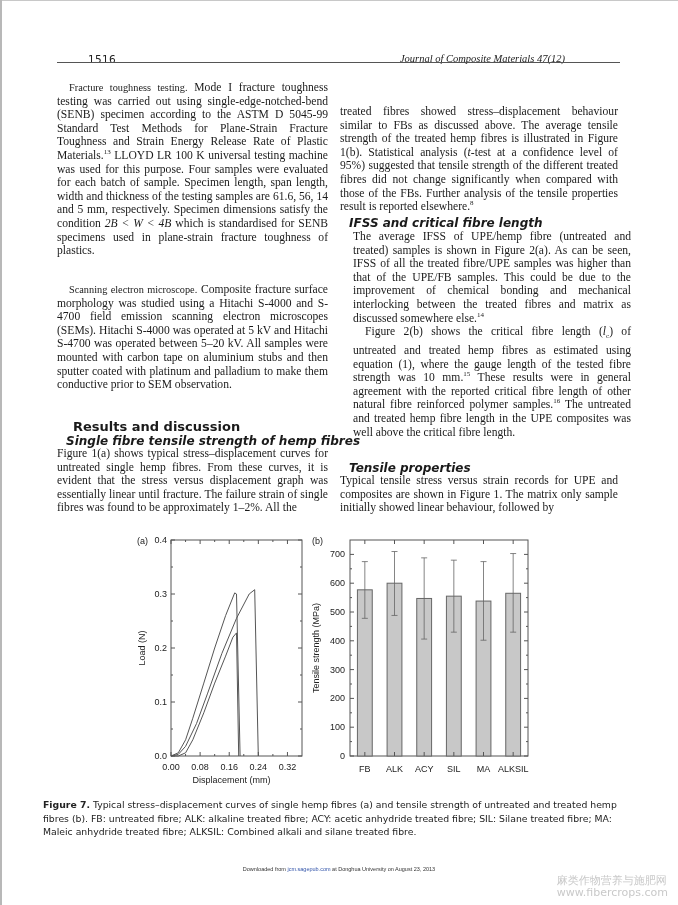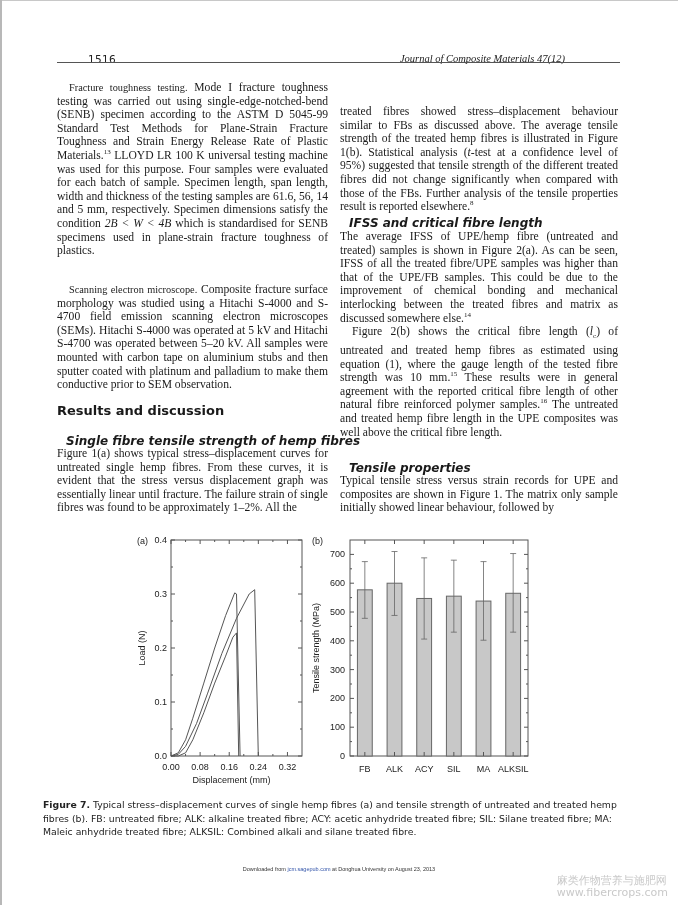--- a/index.html
+++ b/index.html
@@ -9,21 +9,21 @@
   .hdr { position:absolute; top:53px; font-family:"DejaVu Sans", sans-serif; font-size:10.5px; color:#222;margin-left:31px; }
   .hdr-left { left:57px; letter-spacing:0.3px; }
   .hdr-right { right:113px; font-style:italic; font-family:Liberation Serif, serif; font-size:10.5px; }
   .hdr-rule { position:absolute; left:57px; top:62px; width:563px; height:1px; background:#555; }
   .col { position:absolute; width:271px; font-size:11.6px; line-height:13.6px; text-align:justify; }
   .col p { margin:0; }
   .col-left { left:57px; }
   .col-right { left:340px; width:278px; }
   .indent { text-indent:12px; }
   .runin { font-family:Liberation Serif, serif; font-size:10.3px; }
-  .sec-head { font-family:"DejaVu Sans", sans-serif; font-weight:bold; font-size:13px; margin:0; position:absolute; }
+  .sec-head { font-family:"DejaVu Sans", sans-serif; font-weight:bold; font-size:13px; margin:16px; position:absolute; }
   .sub-head { font-family:"DejaVu Sans", sans-serif; font-style:italic; font-size:12px; position:absolute; margin:9px; }
   sup { font-size:7px; line-height:0; vertical-align:super; }
   .fig { position:absolute; left:0; top:530px; width:678px; height:270px; }
   .fig svg { position:absolute; left:0; top:0; }
   .caption { position:absolute; left:43px; top:798px; width:580px; font-family:"DejaVu Sans", sans-serif; font-size:9.3px; line-height:13.5px; color:#222; }
   .caption b { font-weight:bold; }
   .footer { position:absolute; left:0; width:678px; top:866px; text-align:center; font-family:"Liberation Sans", sans-serif; font-size:5.5px; color:#333; }
   .footer a { color:#3355aa; text-decoration:none; }
   .wm { position:absolute; right:10px; top:875px; text-align:left; font-family:"DejaVu Sans", sans-serif; color:#c9c9c9; font-size:11px; line-height:12px; }
   .axis-text { font-family:"Liberation Sans", sans-serif; font-size:9px; fill:#222; }
@@ -53,21 +53,21 @@
 <div class="col col-left" style="top:447px;">
   <p>Figure 1(a) shows typical stress–displacement curves for untreated single hemp fibres. From these curves, it is evident that the stress versus displacement graph was essentially linear until fracture. The failure strain of single fibres was found to be approximately 1–2%. All the</p>
 </div>
 
 <div class="col col-right" style="top:81px;margin-top:24px;">
   <p><span>treated fibres showed stress–displacement behaviour similar to FBs as discussed above. The average tensile strength of the treated hemp fibres is illustrated in Figure 1(b). Statistical analysis (</span><i>t</i><span>-test at a confidence level of 95%) suggested that tensile strength of the different treated fibres did not change significantly when compared with those of the FBs. Further analysis of the tensile properties result is reported elsewhere.</span><sup>8</sup></p>
 </div>
 
 <h3 class="sub-head" style="left:340px; top:207px;">IFSS and critical fibre length</h3>
 
-<div class="col col-right" style="top:230px;">
+<div class="col col-right" style="top:230px;margin-left:13px;">
   <p><span>The average IFSS of UPE/hemp fibre (untreated and treated) samples is shown in Figure 2(a). As can be seen, IFSS of all the treated fibre/UPE samples was higher than that of the UPE/FB samples. This could be due to the improvement of chemical bonding and mechanical interlocking between the treated fibres and matrix as discussed somewhere else.</span><sup>14</sup></p>
   <p class="indent"><span>Figure 2(b) shows the critical fibre length (</span><i>l</i><sub style="font-size:7px;">c</sub><span>) of untreated and treated hemp fibres as estimated using equation (1), where the gauge length of the tested fibre strength was 10 mm.</span><sup>15</sup><span> These results were in general agreement with the reported critical fibre length of other natural fibre reinforced polymer samples.</span><sup>16</sup><span> The untreated and treated hemp fibre length in the UPE composites was well above the critical fibre length.</span></p>
 </div>
 
 <h3 class="sub-head" style="left:340px; top:452px;text-align:right;">Tensile properties</h3>
 
 <div class="col col-right" style="top:474px;">
   <p>Typical tensile stress versus strain records for UPE and composites are shown in Figure 1. The matrix only sample initially showed linear behaviour, followed by</p>
 </div>
 

